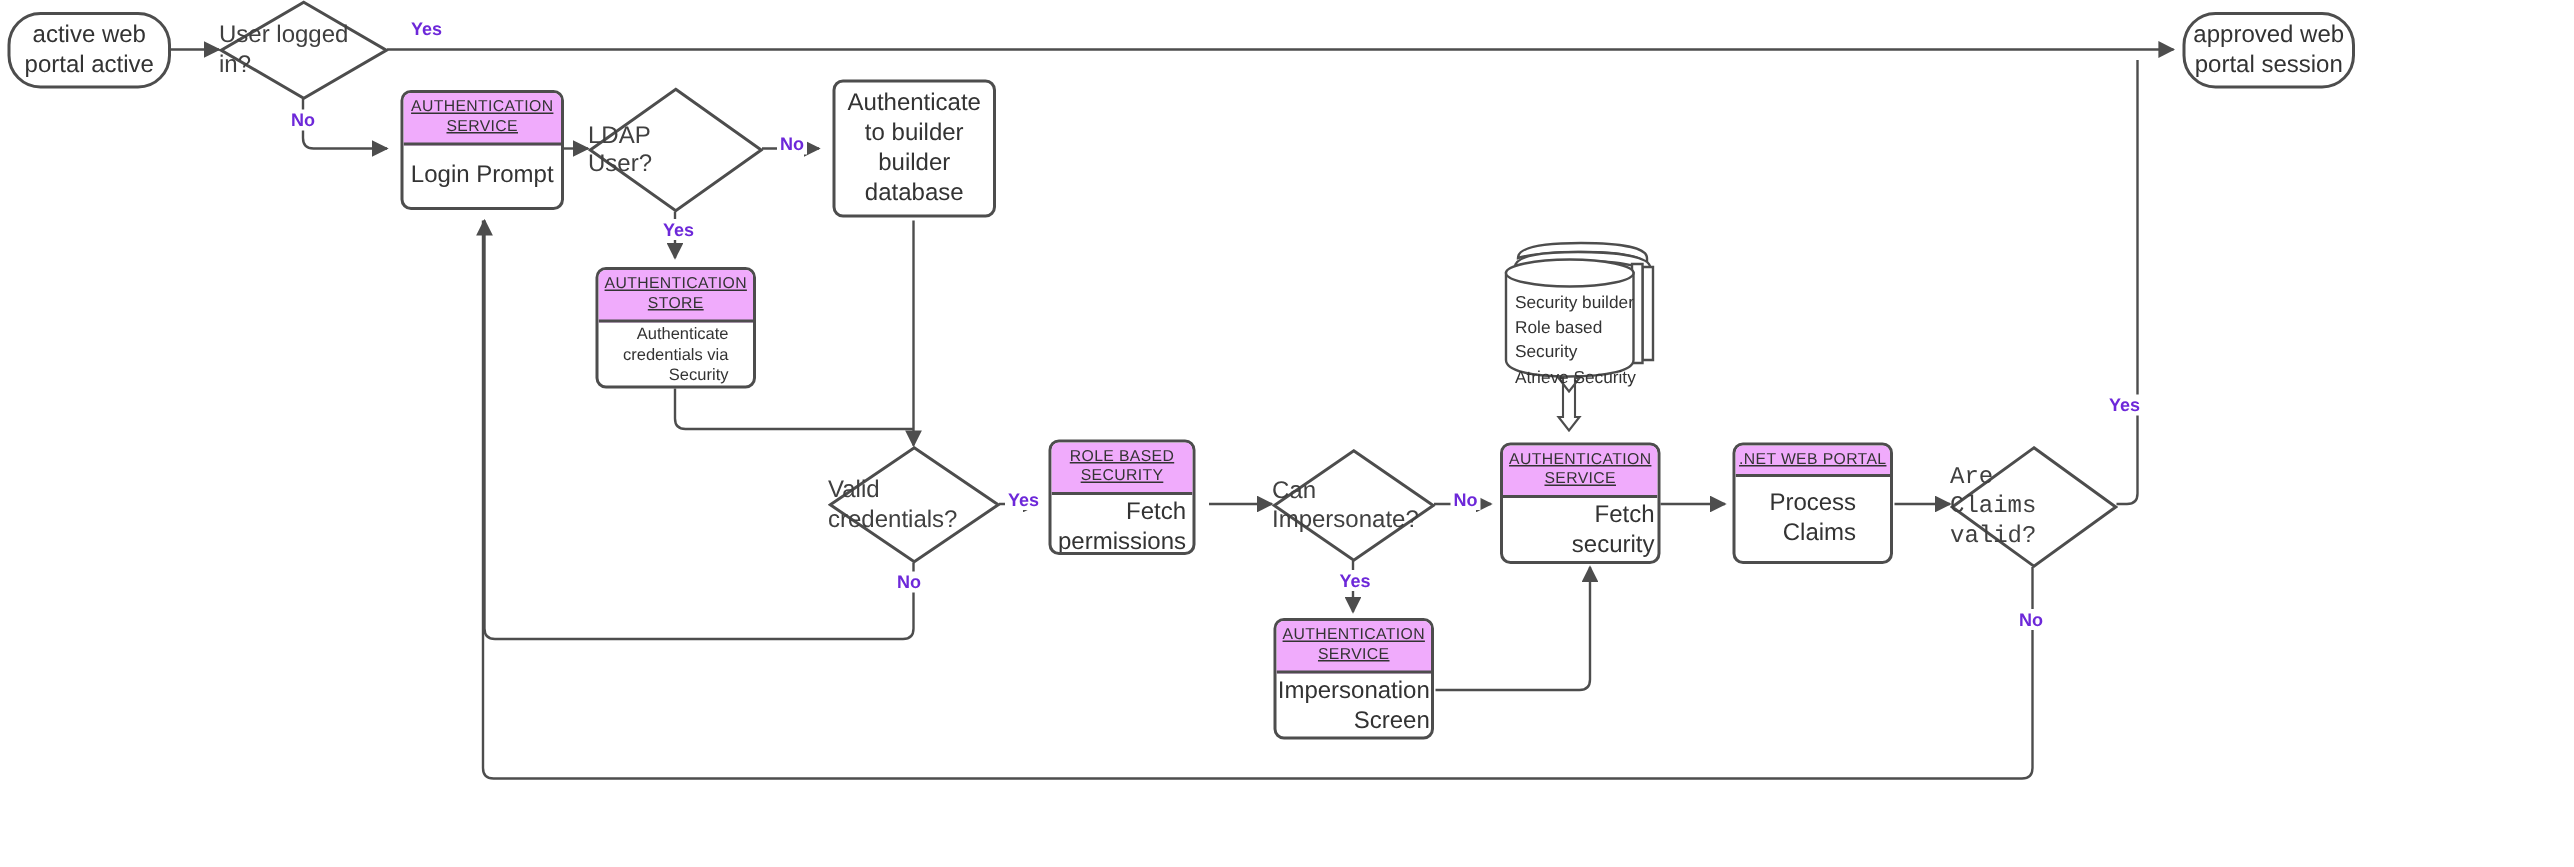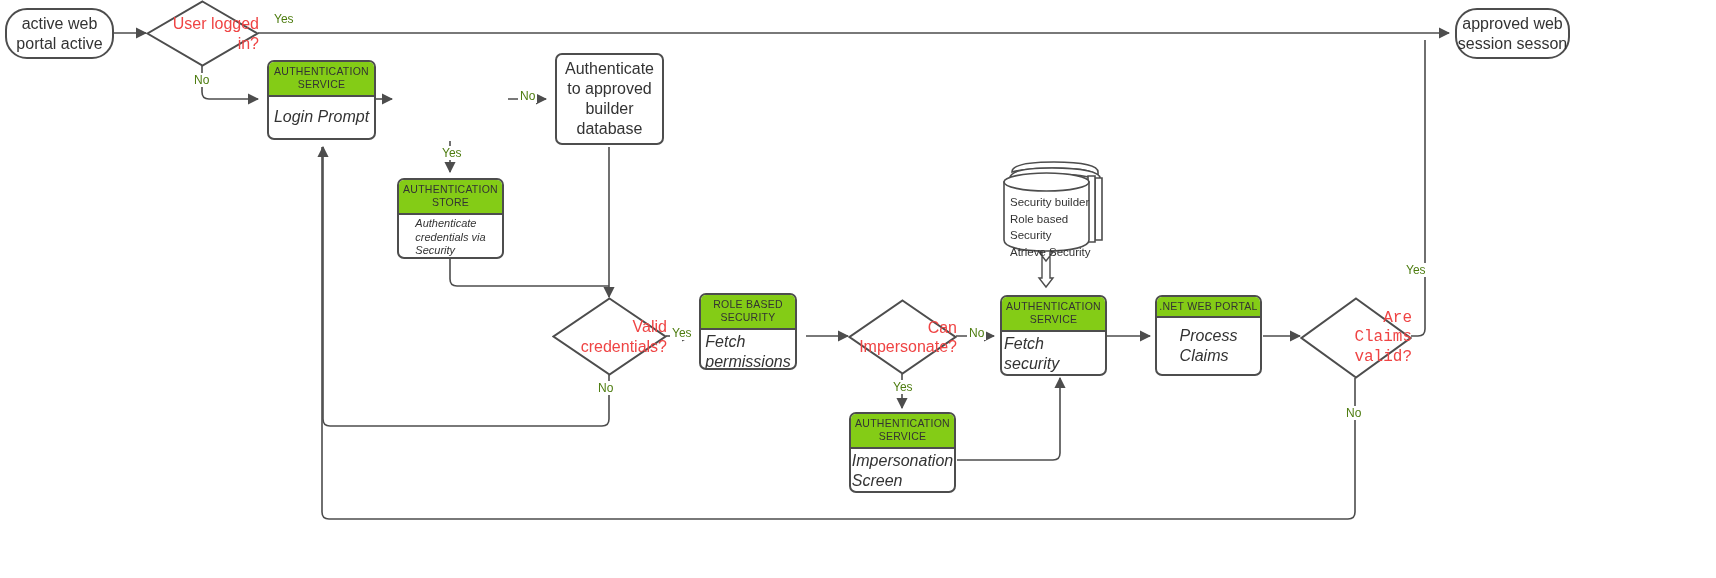--- a/index.html
+++ b/index.html
@@ -15,39 +15,39 @@
     font-size:16px;color:#333;line-height:1.22;}
 
   
   .process{border:2px solid #4d4d4d;border-radius:7px;background:#fff;
     display:flex;align-items:center;justify-content:center;text-align:center;
     font-size:16px;color:#333;line-height:1.25;}
 
   
   .hbox{border:2px solid #4d4d4d;border-radius:7px;background:#fff;
     display:flex;flex-direction:column;overflow:hidden;}
-  .hbox .hdr{background:#84cc16;border-bottom:2px solid #4d4d4d;color:#333;
+  .hbox .hdr{background:#f0abfc;border-bottom:2px solid #4d4d4d;color:#333;
     display:flex;align-items:flex-end;justify-content:center;text-align:center;
-    font-size:10.5px;letter-spacing:.25px;line-height:1.28;padding:3px 2px;}
+    font-size:10.5px;letter-spacing:.25px;line-height:1.28;padding:3px 2px;text-decoration:underline;}
   .hbox .bdy{flex:1;display:flex;align-items:center;justify-content:center;
-    text-align:left;font-size:16px;color:#333;line-height:1.25;padding:2px;font-style:italic;}
+    text-align:right;font-size:16px;color:#333;line-height:1.25;padding:2px;}
   .hbox .bdy.small{font-size:11px;line-height:1.25;}
 
   
   .diamond{display:flex;align-items:center;justify-content:center;}
-  .diamond .dlabel{position:relative;z-index:2;text-align:right;font-size:16px;
-    color:#ef4444;line-height:1.2;width:100%;}
+  .diamond .dlabel{position:relative;z-index:2;text-align:left;font-size:16px;
+    color:#404040;line-height:1.2;width:100%;}
   .diamond svg{position:absolute;left:0;top:0;}
 
   
   .db{position:absolute;}
   .db .dbtext{position:absolute;font-size:11.5px;color:#333;line-height:1.45;
     text-align:left;z-index:2;}
 
-  .edge-label{position:absolute;font-size:12px;font-weight:normal;color:#4d7c0f;
+  .edge-label{position:absolute;font-size:12px;font-weight:bold;color:#6d28d9;
     background:#fff;padding:0 2px;white-space:nowrap;}
 </style>
 </head>
 <body>
 
 <div id="stage">
 
   <svg id="svg-layer" viewBox="0 0 1716 578" xmlns="http://www.w3.org/2000/svg">
     <defs>
       <marker id="arrow" viewBox="0 0 10 10" refX="9" refY="5" markerWidth="7" markerHeight="7" orient="auto-start-reverse">
@@ -116,25 +116,34 @@
   <div class="node hbox" style="left:267px;top:60px;width:109px;height:80px;">
     <div class="hdr">
       <div>
         <span>AUTHENTICATION</span><br>
         <span>SERVICE</span>
       </div>
     </div>
     <div class="bdy">Login Prompt</div>
   </div>
 
+  <div class="node diamond" style="left:392px;top:58px;width:117px;height:84px;">
+    <svg width="117" height="84" viewBox="0 0 117 84">
+      <polygon points="58.5,1.5 115.5,42 58.5,82.5 1.5,42" fill="#fff" stroke="#4d4d4d" stroke-width="2"></polygon>
+    </svg>
+    <div class="dlabel">
+      <span>LDAP</span><br>
+      <span>User?</span>
+    </div>
+  </div>
 
   <div class="node process" style="left:555px;top:53px;width:109px;height:92px;">
     <div>
       <span>Authenticate</span><br>
-      <span>to approved</span><br>
+      <span>to builder</span><br>
       <span>builder</span><br>
       <span>database</span>
     </div>
   </div>
 
   <div class="node hbox" style="left:397px;top:178px;width:107px;height:81px;">
     <div class="hdr">
       <div>
         <span>AUTHENTICATION</span><br>
         <span>STORE</span>
@@ -243,21 +252,21 @@
     <div class="dlabel">
       <span>Are</span><br>
       <span>Claims</span><br>
       <span>valid?</span>
     </div>
   </div>
 
   <div class="node terminator" style="left:1455px;top:8px;width:115px;height:51px;">
     <div>
       <span>approved web</span><br>
-      <span>session sesson</span>
+      <span>portal session</span>
     </div>
   </div>
 
   <div class="node hbox" style="left:849px;top:412px;width:107px;height:81px;">
     <div class="hdr">
       <div>
         <span>AUTHENTICATION</span><br>
         <span>SERVICE</span>
       </div>
     </div>

